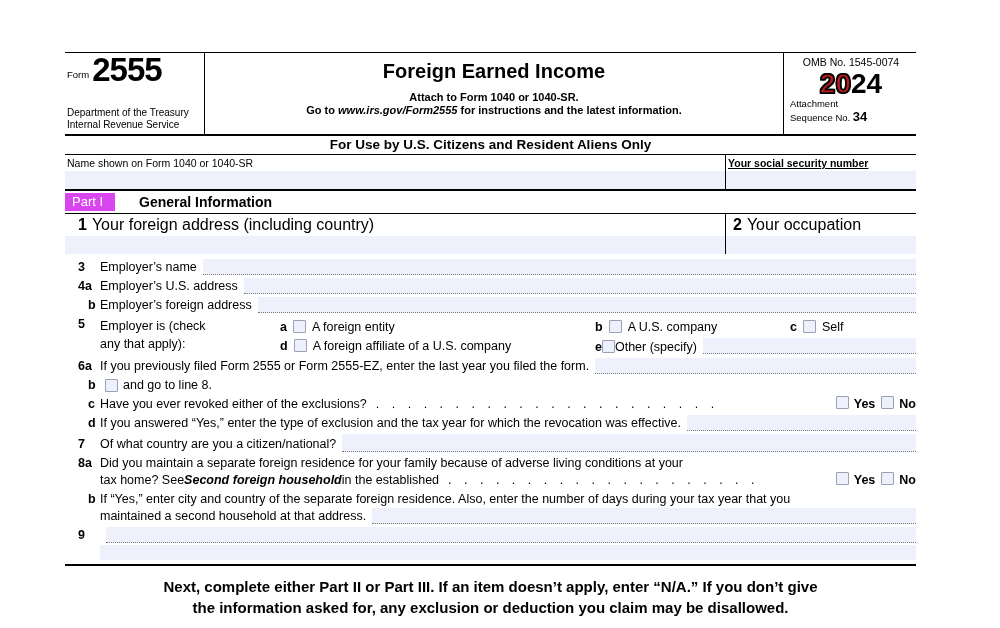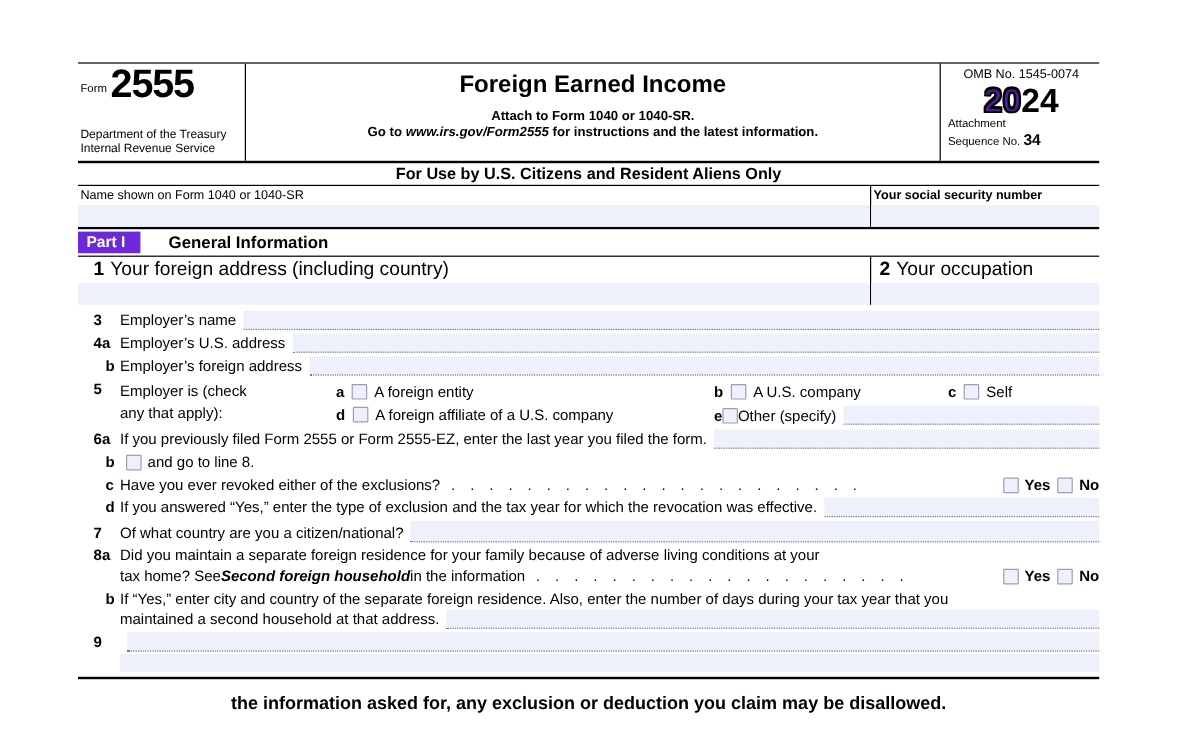--- a/index.html
+++ b/index.html
@@ -15,34 +15,34 @@
   .formnum{font-size:33px;font-weight:700;letter-spacing:-1px;line-height:0.85;}
   .dept{font-size:10px;line-height:1.18;}
   .hdr-center{flex:1;text-align:center;padding-top:7px;}
   .title{font-size:20px;font-weight:700;}
   .sub1{font-size:11px;font-weight:700;margin-top:8px;}
   .sub2{font-size:11px;font-weight:700;margin-top:1px;}
   .sub2 .url{font-style:italic;}
   .hdr-right{width:133px;border-left:1px solid #000;box-sizing:border-box;padding:3px 4px 2px 6px;}
   .omb{font-size:10.5px;text-align:center;white-space:nowrap;}
   .year{font-size:28px;font-weight:700;text-align:center;line-height:1.0;margin-top:2px;letter-spacing:0;}
-  .y-out{color:#4c1d95;-webkit-text-stroke:1.3px #000;text-shadow:-1px -1px 0 #000,1px -1px 0 #000,-1px 1px 0 #000,1px 1px 0 #000;}
+  .y-out{color:#b91c1c;-webkit-text-stroke:1.3px #000;text-shadow:-1px -1px 0 #000,1px -1px 0 #000,-1px 1px 0 #000,1px 1px 0 #000;}
   .att{font-size:9.5px;line-height:1.15;margin-top:1px;}
   .att b{font-size:13px;}
 
   
   .foruse{border-bottom:1.5px solid #000;text-align:center;font-weight:700;font-size:13.5px;padding:1px 0 2px;}
   .namerow{display:flex;border-bottom:2.5px solid #000;}
   .name-cell{flex:1;border-right:1px solid #000;box-sizing:border-box;display:flex;flex-direction:column;}
   .ssn-cell{width:190px;display:flex;flex-direction:column;}
   .slabel{font-size:10.5px;padding:2px 0 2px 2px;}
-  .slabel.bold{font-weight:700;}
+  .slabel.bold{font-weight:700;text-decoration:underline;}
   .strip{height:18px;background:#eef1fb;}
   .partrow{display:flex;align-items:center;padding:2px 0 2px;border-bottom:1px solid #000;}
-  .part-badge{background:#6d28d9;color:#fff;font-weight:700;font-size:13px;padding:1px 12px 2px 7px;text-align:center;}
+  .part-badge{background:#d946ef;color:#fff;font-weight:400;font-size:13px;padding:1px 12px 2px 7px;text-align:center;}
   .part-title{font-weight:700;font-size:14px;margin-left:24px;}
 
   
   .row12{display:flex;margin-bottom:5px;}
   .cell1{flex:1;border-right:1px solid #000;box-sizing:border-box;}
   .cell2{width:190px;}
   .lab12{font-size:16px;padding:2px 0 2px 13px;}
   .lab12 b{margin-right:5px;}
 
   
@@ -50,21 +50,21 @@
   .ln.center{align-items:center;}
   .num{flex:0 0 35px;box-sizing:border-box;padding-left:13px;font-weight:700;}
   .num.sub{padding-left:23px;}
   .spacer{flex:0 0 35px;}
   .txt{white-space:nowrap;}
   .fill{flex:1;height:15px;background:#eef1fb;border-bottom:1px dotted #7a7a7a;margin-left:6px;min-width:20px;}
   .fill.tall{height:17px;}
   .blue-row{flex:1;height:15px;background:#eef1fb;margin-top:2px;}
   .dots{flex:1;overflow:hidden;white-space:nowrap;word-spacing:9px;padding-left:9px;align-self:center;min-width:10px;}
   .cb{width:13px;height:13px;box-sizing:border-box;background:#eef1fb;border:1px solid #98a1b3;border-radius:1px;flex:0 0 13px;}
-  .yn{display:flex;align-items:center;margin-left:4px;}
+  .yn{display:flex;align-items:flex-start;margin-left:4px;}
   .yn .cb{margin:0 5px 0 6px;}
   .yn .ynlab{font-weight:700;}
 
   
   .ln5{display:flex;font-size:12.5px;margin-top:4px;}
   .l5-label{flex:0 0 180px;box-sizing:border-box;line-height:1.45;}
   .l5-opts{flex:1;}
   .l5-row{display:flex;align-items:center;height:19px;}
   .opt{display:flex;align-items:center;}
   .opt .cb{margin:0 6px 0 6px;}
@@ -237,21 +237,21 @@
   </div>
 
   <div class="ln">
     <span class="num">8a</span>
     <span class="txt">Did you maintain a separate foreign residence for your family because of adverse living conditions at your</span>
   </div>
   <div class="ln center" style="margin-top:1px;">
     <span class="spacer"></span>
     <span class="txt">tax home? See </span>
     <span class="txt" style="font-weight:700;font-style:italic;">Second foreign household</span>
-    <span class="txt"> in the information</span>
+    <span class="txt"> in the established</span>
     <span class="dots">. . . . . . . . . . . . . . . . . . . .</span>
     <span class="yn">
       <span class="cb"></span>
       <span class="ynlab">Yes</span>
       <span class="cb"></span>
       <span class="ynlab">No</span>
     </span>
   </div>
 
   <div class="ln">
@@ -269,16 +269,17 @@
     <span class="fill"></span>
   </div>
   <div class="ln" style="margin-top:0;">
     <span class="spacer"></span>
     <span class="blue-row"></span>
   </div>
 
   <div class="bigrule"></div>
 
   <div class="note">
+    <div>Next, complete either Part II or Part III. If an item doesn’t apply, enter “N/A.” If you don’t give</div>
     <div>the information asked for, any exclusion or deduction you claim may be disallowed.</div>
   </div>
 
 </div>
 
 </body></html>

